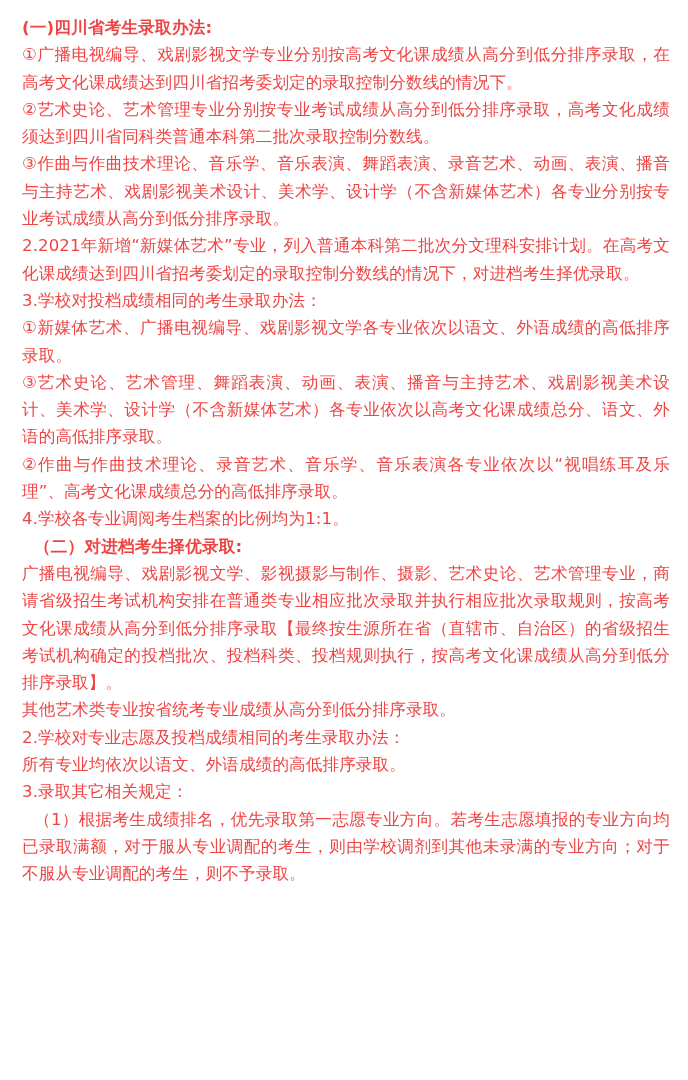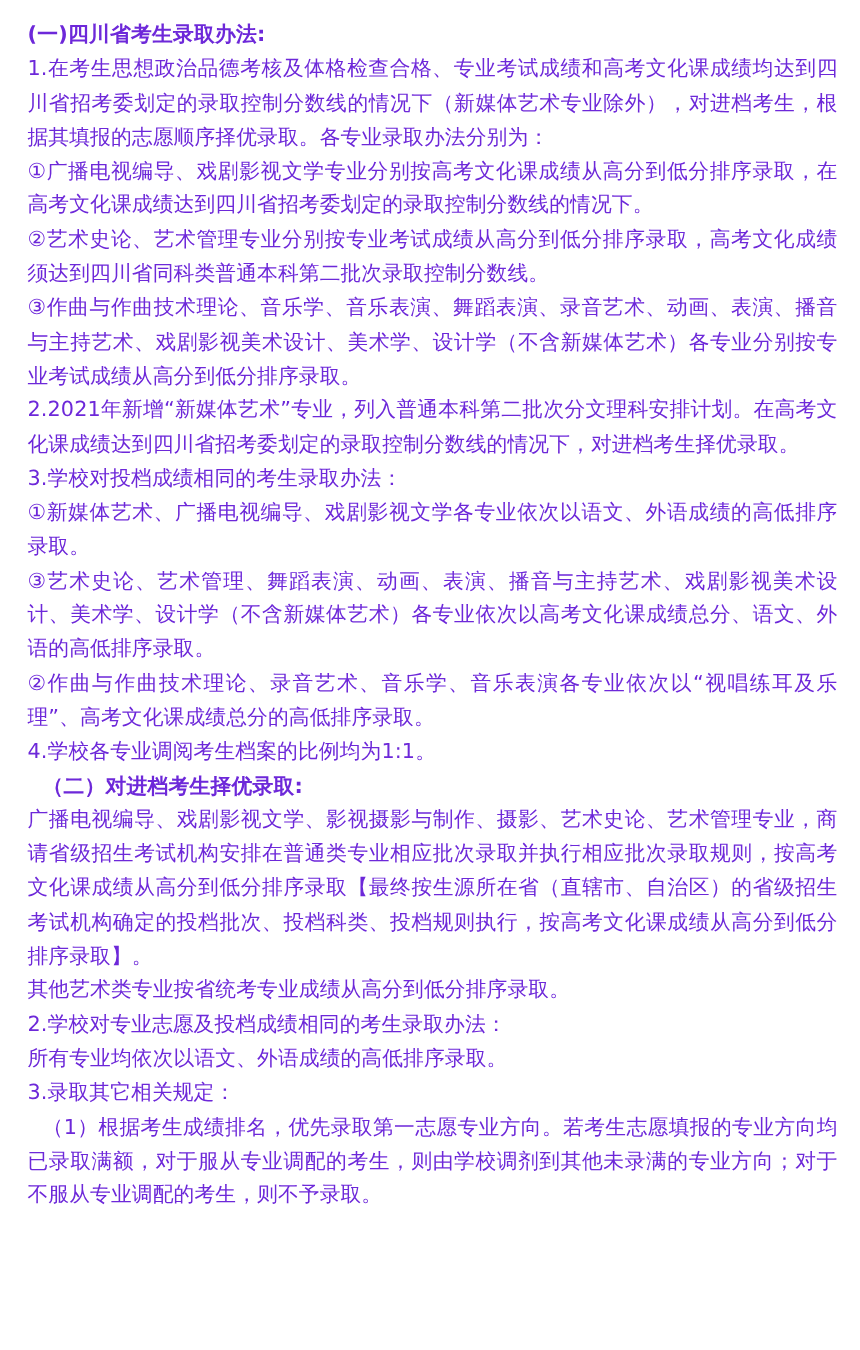--- a/index.html
+++ b/index.html
@@ -20,21 +20,21 @@
     padding: 14px 18px 10px 22px;
   }
   .para {
     font-size: 16.6px;
     line-height: 27.3px;
     margin: 0;
     padding: 0;
     text-align: justify;
     text-justify: inter-character;
     letter-spacing: 0.1px;
-    color: #6d28d9;
+    color: #ef4444;
     word-break: break-all;
   }
   .heading {
     font-weight: bold;
     text-align: left;
     letter-spacing: 0.2px;
   }
   .heading-indent {
     text-indent: 12px;
   }
@@ -44,21 +44,20 @@
   .nojust {
     text-align: left;
   }
 </style>
 </head>
 <body>
 
 <div id="doc">
 
 <p class="para heading nojust">(一)四川省考生录取办法:</p>
-    <p class="para">1.在考生思想政治品德考核及体格检查合格、专业考试成绩和高考文化课成绩均达到四川省招考委划定的录取控制分数线的情况下（新媒体艺术专业除外），对进档考生，根据其填报的志愿顺序择优录取。各专业录取办法分别为：</p>
     <p class="para">①广播电视编导、戏剧影视文学专业分别按高考文化课成绩从高分到低分排序录取，在高考文化课成绩达到四川省招考委划定的录取控制分数线的情况下。</p>
     <p class="para">②艺术史论、艺术管理专业分别按专业考试成绩从高分到低分排序录取，高考文化成绩须达到四川省同科类普通本科第二批次录取控制分数线。</p>
     <p class="para">③作曲与作曲技术理论、音乐学、音乐表演、舞蹈表演、录音艺术、动画、表演、播音与主持艺术、戏剧影视美术设计、美术学、设计学（不含新媒体艺术）各专业分别按专业考试成绩从高分到低分排序录取。</p>
     <p class="para">2.2021年新增“新媒体艺术”专业，列入普通本科第二批次分文理科安排计划。在高考文化课成绩达到四川省招考委划定的录取控制分数线的情况下，对进档考生择优录取。</p>
     <p class="para">3.学校对投档成绩相同的考生录取办法：</p>
     <p class="para">①新媒体艺术、广播电视编导、戏剧影视文学各专业依次以语文、外语成绩的高低排序录取。</p>
     <p class="para">③艺术史论、艺术管理、舞蹈表演、动画、表演、播音与主持艺术、戏剧影视美术设计、美术学、设计学（不含新媒体艺术）各专业依次以高考文化课成绩总分、语文、外语的高低排序录取。</p>
     <p class="para">②作曲与作曲技术理论、录音艺术、音乐学、音乐表演各专业依次以“视唱练耳及乐理”、高考文化课成绩总分的高低排序录取。</p>
     <p class="para">4.学校各专业调阅考生档案的比例均为1:1。</p>
     <p class="para heading heading-indent nojust">（二）对进档考生择优录取:</p>

